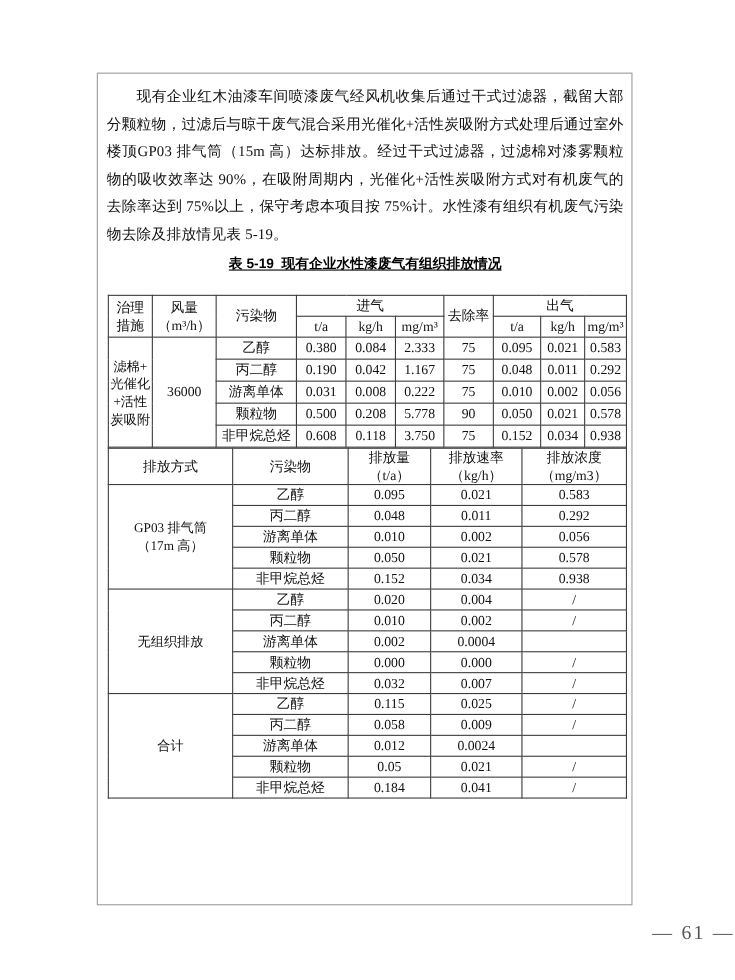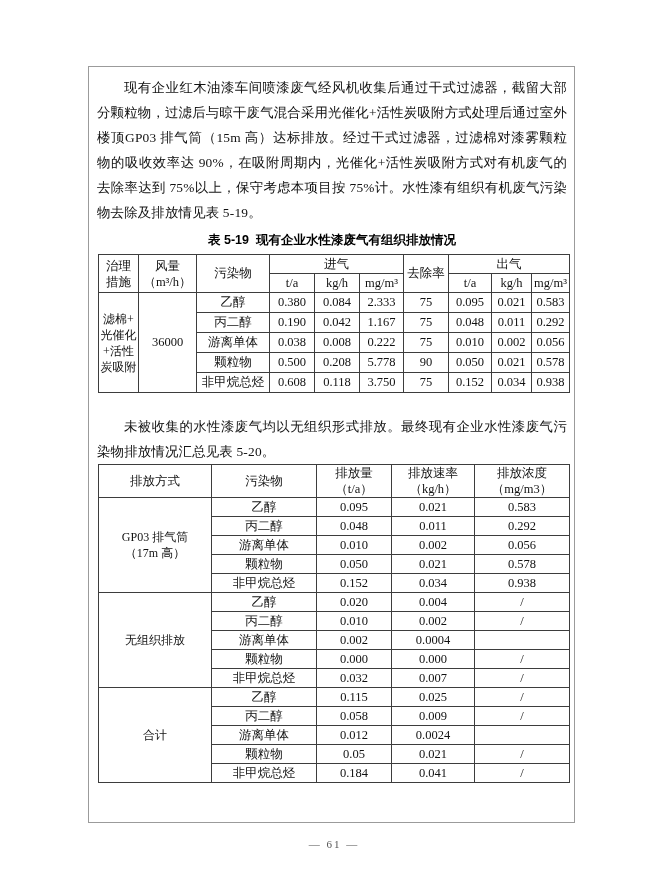--- a/index.html
+++ b/index.html
@@ -33,21 +33,21 @@
   .para-1 { margin-top: 4px; }
   .para-2 { margin-top: 21px; }
   .caption {
     font-family: "Liberation Sans", "DejaVu Sans", sans-serif;
     font-weight: bold;
     font-size: 12.5px;
     text-align: center;
     white-space: pre-wrap;
     color: #000;
   }
-  .caption-1 { margin: 7px 0 5px 0; }
+  .caption-1 { margin: 7px 0 19px 0; text-decoration: underline; }
   .caption-2 { margin: 5px 0 4px 0; }
   table {
     border-collapse: collapse;
     table-layout: fixed;
     width: 471px;
     margin-left: 1px;
   }
   th, td {
     border: 1px solid #3d3d3d;
     text-align: center;
@@ -62,22 +62,22 @@
   .t519 td { height: 20px; }
   .t520 thead th { height: 19px; }
   .t520 td { height: 19px; }
   .preline { white-space: pre-line; line-height: 16px; font-size: 12px; }
   .hdr2 { white-space: pre-line; line-height: 16px; }
   .footer {
     position: absolute;
     top: 838px;
     left: 0;
     width: 668px;
-    text-align: center;
-    font-size: 11px;
+    text-align: right;
+    font-size: 18px;
     letter-spacing: 2px;
     color: #555;
   }
 </style>
 </head>
 <body>
 
 <div class="canvas">
   <div class="frame">
 
@@ -139,21 +139,21 @@
             <td>0.190</td>
             <td>0.042</td>
             <td>1.167</td>
             <td>75</td>
             <td>0.048</td>
             <td>0.011</td>
             <td>0.292</td>
           </tr>
           <tr>
             <td>游离单体</td>
-            <td>0.038</td>
+            <td>0.031</td>
             <td>0.008</td>
             <td>0.222</td>
             <td>75</td>
             <td>0.010</td>
             <td>0.002</td>
             <td>0.056</td>
           </tr>
           <tr>
             <td>颗粒物</td>
             <td>0.500</td>
@@ -170,21 +170,20 @@
             <td>0.118</td>
             <td>3.750</td>
             <td>75</td>
             <td>0.152</td>
             <td>0.034</td>
             <td>0.938</td>
           </tr>
         </tbody>
     </table>
 
-    <p class="para para-2">未被收集的水性漆废气均以无组织形式排放。最终现有企业水性漆废气污染物排放情况汇总见表 5-20。</p>
 
 
     <table class="t520">
       <colgroup>
         <col style="width:113px">
           <col style="width:105px">
           <col style="width:75px">
         <col style="width:83px">
           <col style="width:95px">
       </colgroup>

